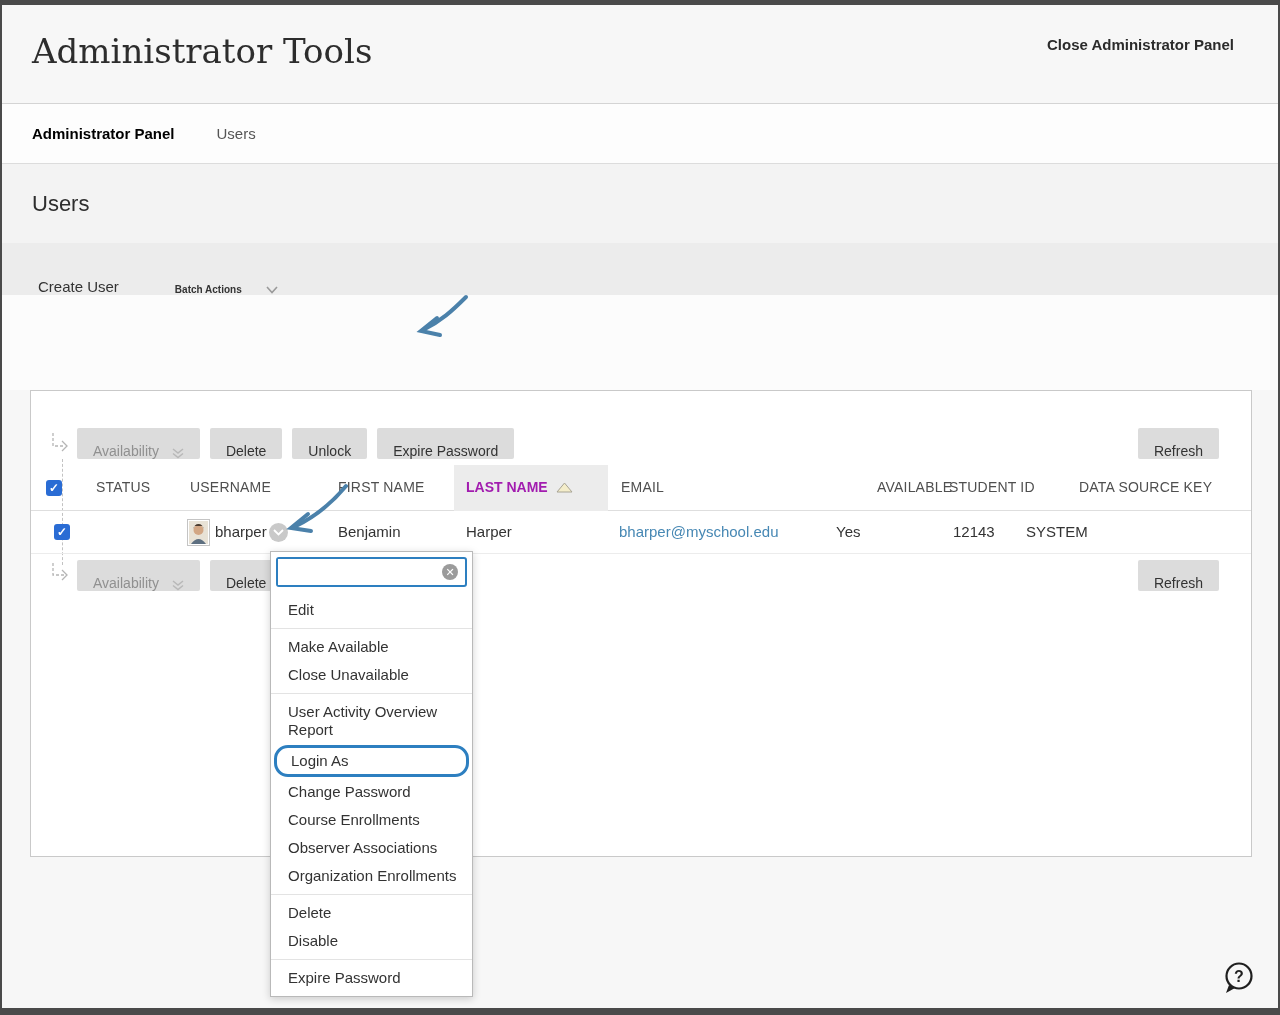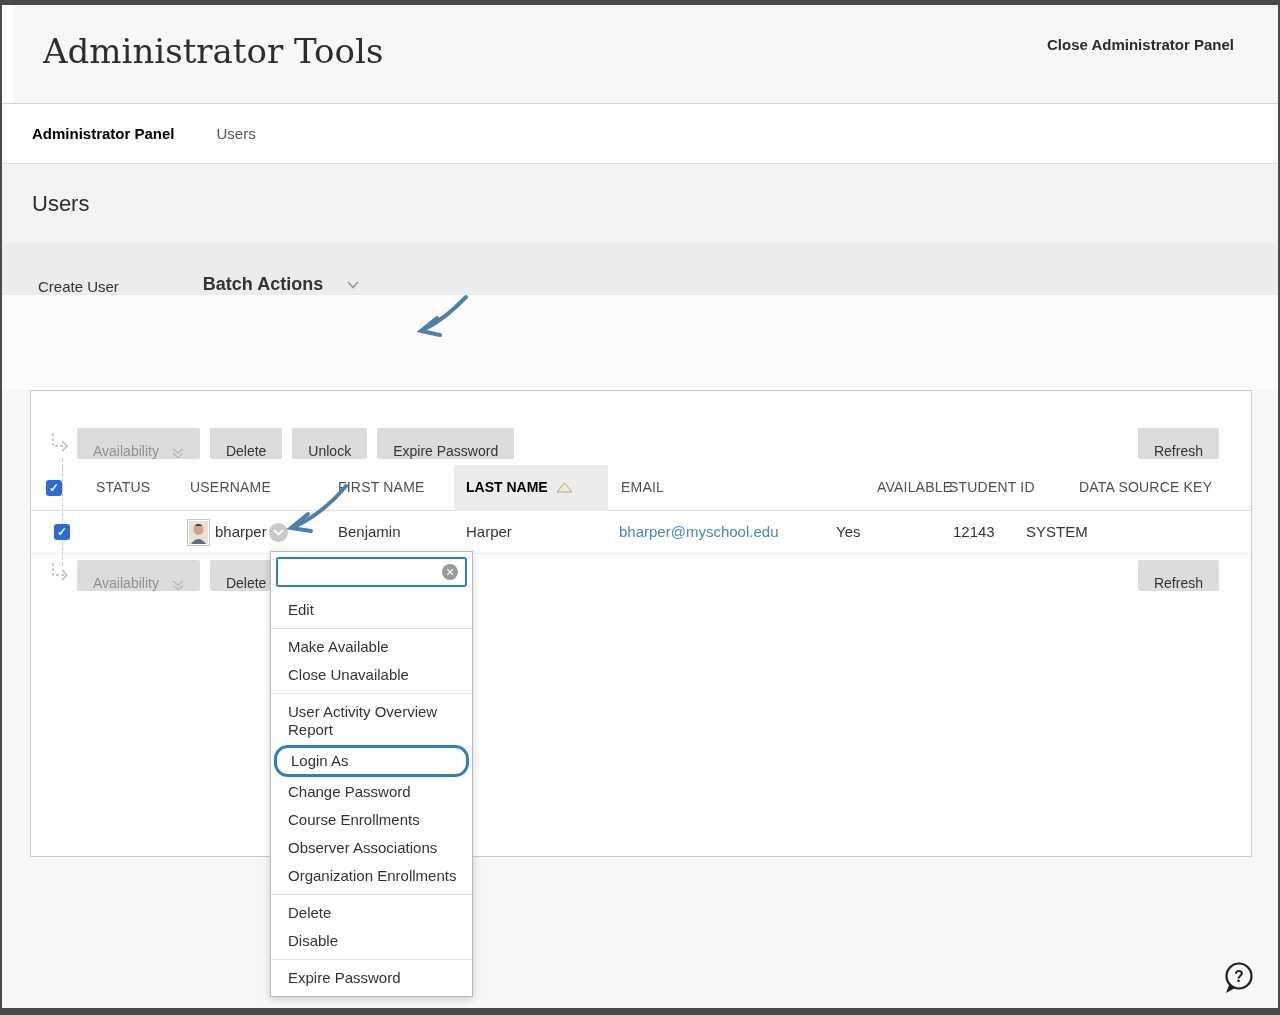--- a/index.html
+++ b/index.html
@@ -5,35 +5,35 @@
   :root{
     --accent:#2d7fc0; --link:#4788b4; --checkbox:#2a6cd4; --arrow:#4b81aa;
     --btnbg:#dcdcdc; --framedark:#4a4a4a;
   }
   *{margin:0;padding:0;box-sizing:border-box;}
   html,body{width:1280px;height:1015px;overflow:hidden;}
   body{font-family:"Liberation Sans",sans-serif;color:#333;background:#fff;position:relative;}
   .frame{position:absolute;inset:0;border-top:5px solid var(--framedark);border-bottom:7px solid var(--framedark);
          border-left:2px solid var(--framedark);border-right:2px solid var(--framedark);pointer-events:none;z-index:99;}
   
-  .app-header{position:absolute;left:2px;right:2px;top:5px;height:98px;background:#f7f7f7;margin-left:11px;}
+  .app-header{position:absolute;left:2px;right:2px;top:5px;height:98px;background:#f7f7f7;}
   .app-title{position:absolute;left:30px;top:26px;font-family:"DejaVu Serif",serif;font-size:34px;font-weight:500;color:#2d2d2d;}
   .close-panel{position:absolute;right:44px;top:31px;font-size:15px;font-weight:bold;color:#2b2b2b;cursor:pointer;}
   
   .breadcrumb{position:absolute;left:2px;right:2px;top:103px;height:61px;background:#fdfdfd;
               border-top:1px solid #d4d4d4;border-bottom:1px solid #dcdcdc;display:flex;align-items:center;padding-left:30px;}
   .crumb-strong{font-size:15px;font-weight:bold;color:#000000;}
   .crumb{font-size:15px;color:#555;margin-left:42px;}
   
   .title-band{position:absolute;left:2px;right:2px;top:164px;height:79px;background:#f3f3f3;display:flex;align-items:center;padding-left:30px;}
   .page-title{font-size:22px;color:#2e2e2e;font-weight:normal;}
   
   .action-bar{position:absolute;left:2px;right:2px;top:243px;height:52px;background:#ececec;display:flex;align-items:flex-end;padding-left:36px;}
   .create-user{font-size:15px;color:#333;cursor:pointer;}
-  .batch-actions{font-size:18px;font-weight:bold;color:#333;margin-left:84px;cursor:pointer;display:flex;align-items:center;gap:24px;}
+  .batch-actions{font-size:10px;font-weight:bold;color:#333;margin-left:56px;cursor:pointer;display:flex;align-items:center;gap:24px;}
   
   .search-strip{position:absolute;left:2px;right:2px;top:295px;height:95px;background:#fcfcfc;}
   .search-row{position:absolute;left:50px;top:312px;display:flex;align-items:center;gap:10px;}
   .lbl{font-size:15px;color:#333;}
   .lbl.b{font-weight:bold;}
   .select{height:30px;background:#fff;border:1px solid #8f8f8f;border-radius:3px;display:flex;align-items:center;
           justify-content:space-between;padding:0 8px 0 9px;font-size:15px;color:#222;cursor:pointer;}
   .w-username{width:127px}.w-contains{width:95px}.w-scope{width:112px}.w-options{width:131px}
   .text-input{width:239px;height:30px;border:1px solid #8f8f8f;border-radius:3px;font-size:15px;color:#222;
               padding:0 9px;font-family:"Liberation Sans",sans-serif;background:#fff;}
@@ -47,21 +47,21 @@
   .toolbar-top{position:absolute;left:46px;top:37px;display:flex;gap:10px;}
   .toolbar-bottom{position:absolute;left:46px;top:169px;display:flex;gap:10px;}
   .refresh-top{position:absolute;right:32px;top:37px;}
   .refresh-bottom{position:absolute;right:32px;top:169px;}
   .selall-top{position:absolute;left:16px;top:40px;}
   .selall-bottom{position:absolute;left:16px;top:172px;}
   .dash-connector{position:absolute;left:31px;top:68px;height:106px;border-left:1px dashed #c2c2c2;}
   .thead{position:absolute;left:0;top:74px;width:100%;height:46px;border-bottom:1px solid #dedede;font-size:14px;color:#4f4f4f;}
   .thead .col{position:absolute;top:14px;letter-spacing:.2px;cursor:pointer;}
   .sorted-cell{position:absolute;left:423px;top:0;width:154px;height:46px;background:#ececec;}
-  .sorted-label{position:absolute;left:435px;top:14px;font-weight:bold;color:#000000;display:flex;align-items:center;gap:8px;cursor:pointer;}
+  .sorted-label{position:absolute;left:435px;top:14px;font-weight:bold;color:#a21caf;display:flex;align-items:center;gap:8px;cursor:pointer;}
   .trow{position:absolute;left:0;top:120px;width:100%;height:43px;border-bottom:1px solid #ececec;font-size:15px;color:#333;}
   .trow .cell{position:absolute;top:12px;}
   .checkbox{width:16px;height:16px;background:var(--checkbox);border-radius:3px;display:inline-flex;align-items:center;
             justify-content:center;color:#fff;font-size:12px;font-weight:bold;cursor:pointer;line-height:1;}
   .cb-head{position:absolute;left:15px;top:15px;}
   .cb-row{position:absolute;left:23px;top:13px;}
   .avatar{position:absolute;left:156px;top:8px;width:23px;height:27px;background:#fff;border:1px solid #c4c4c4;
           box-shadow:0 0 0 2px #fff inset;display:flex;align-items:center;justify-content:center;}
   .user-chevron{position:absolute;left:238px;top:12px;width:19px;height:19px;border-radius:50%;background:#c9c9c9;
                 display:flex;align-items:center;justify-content:center;cursor:pointer;}

